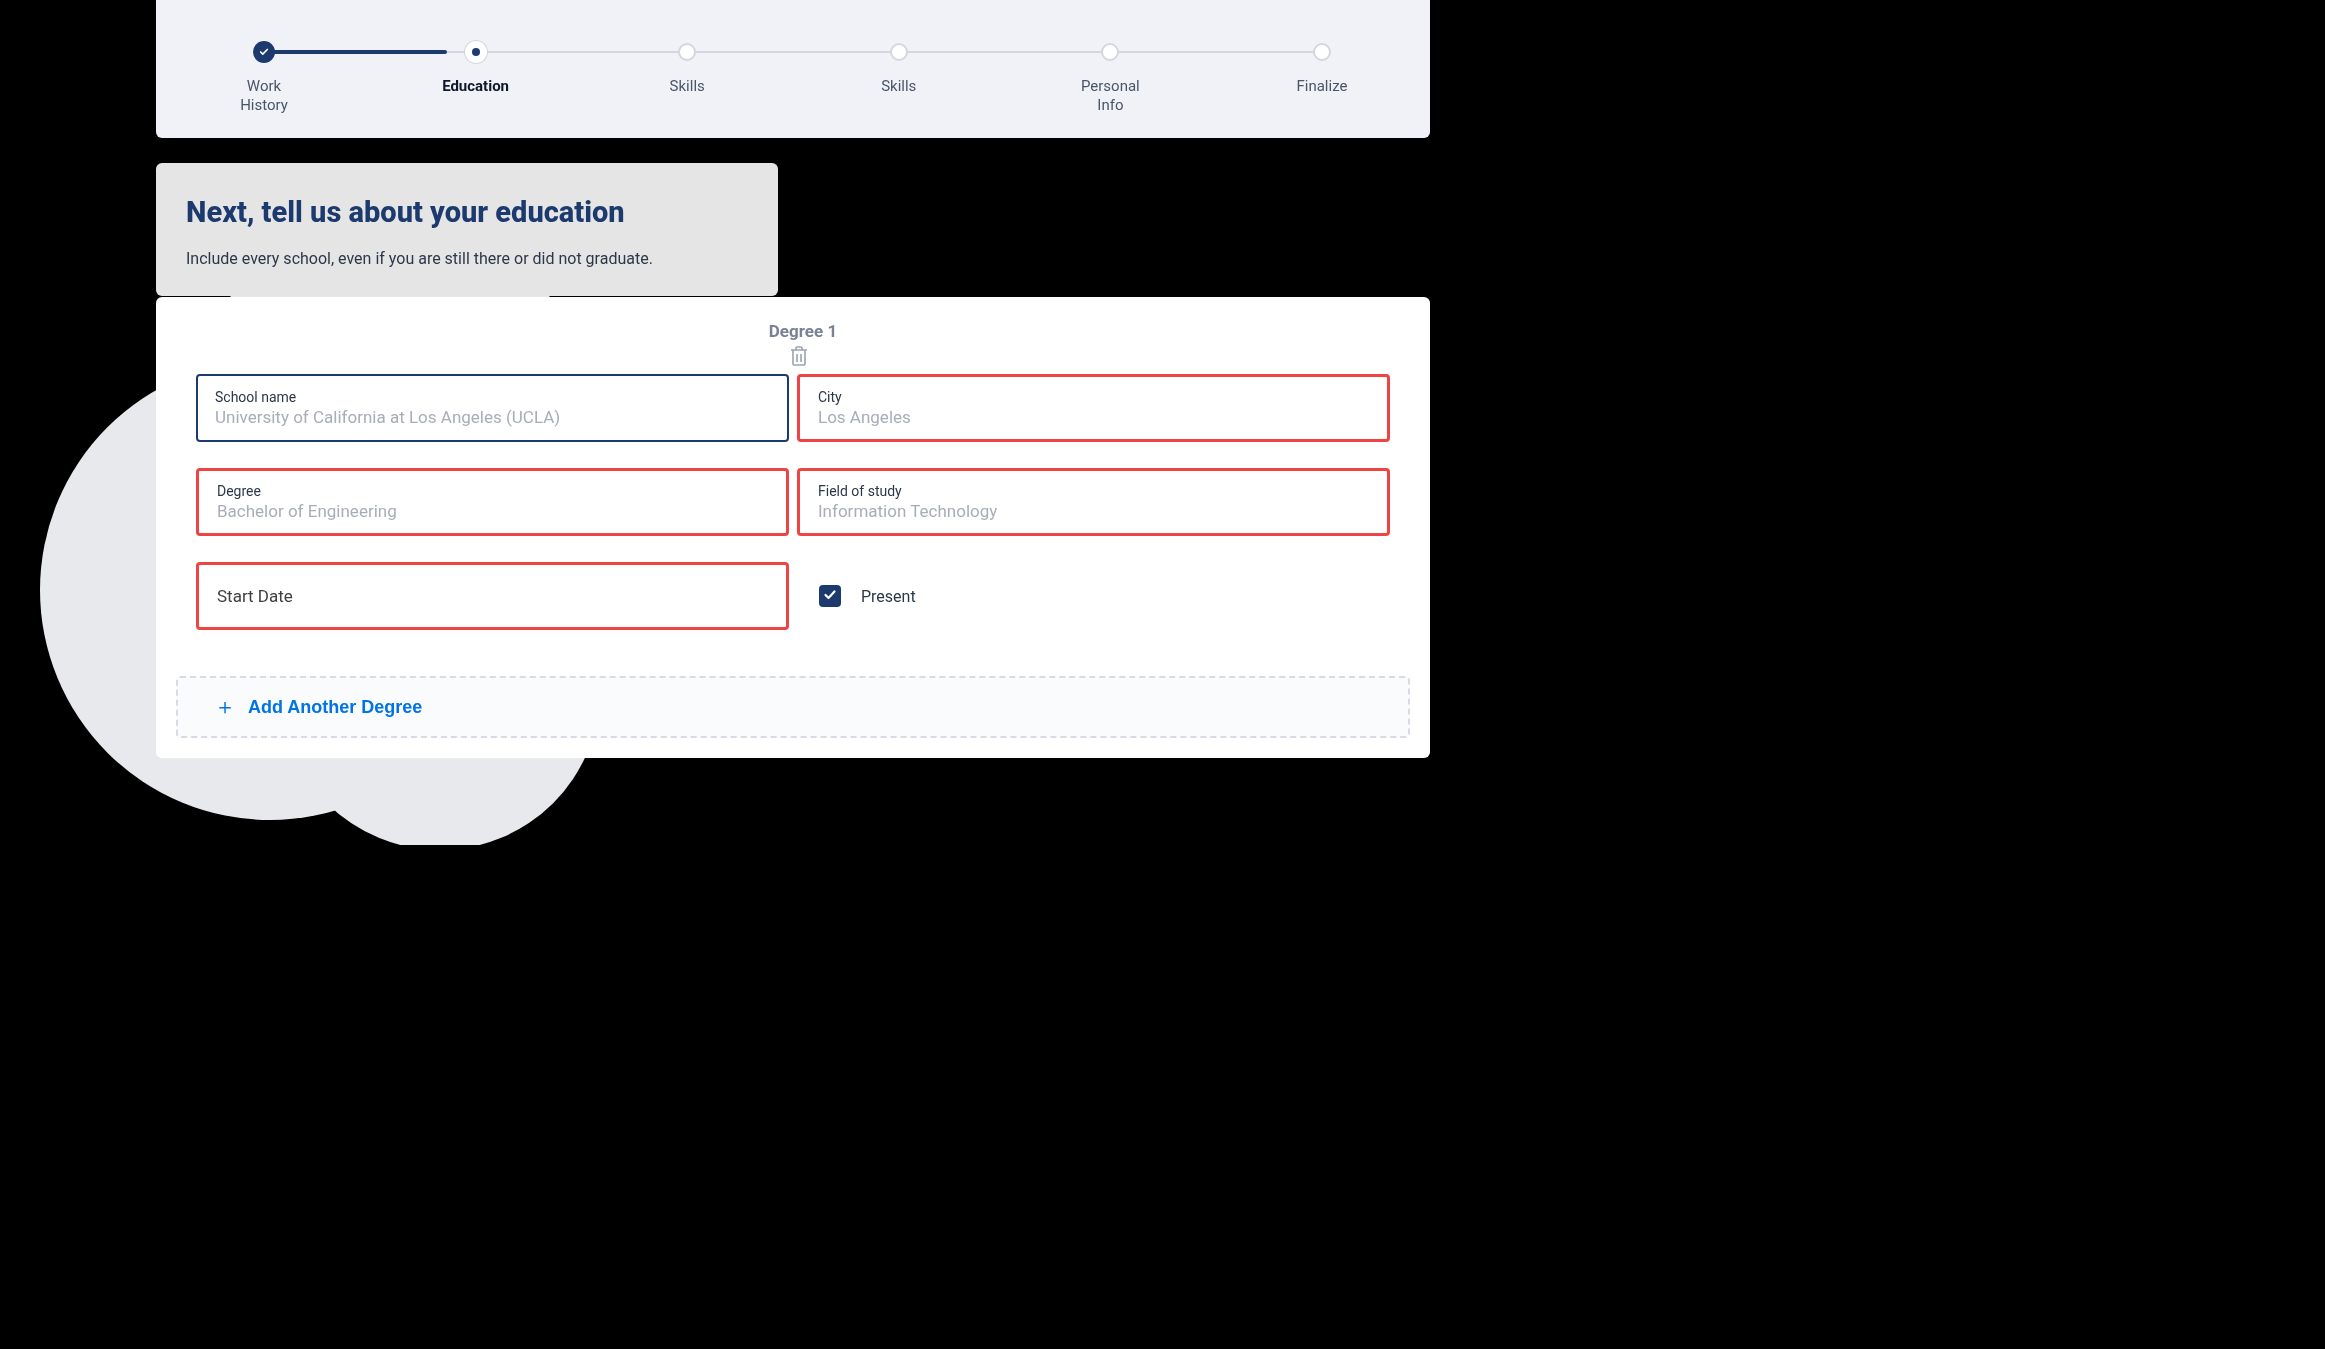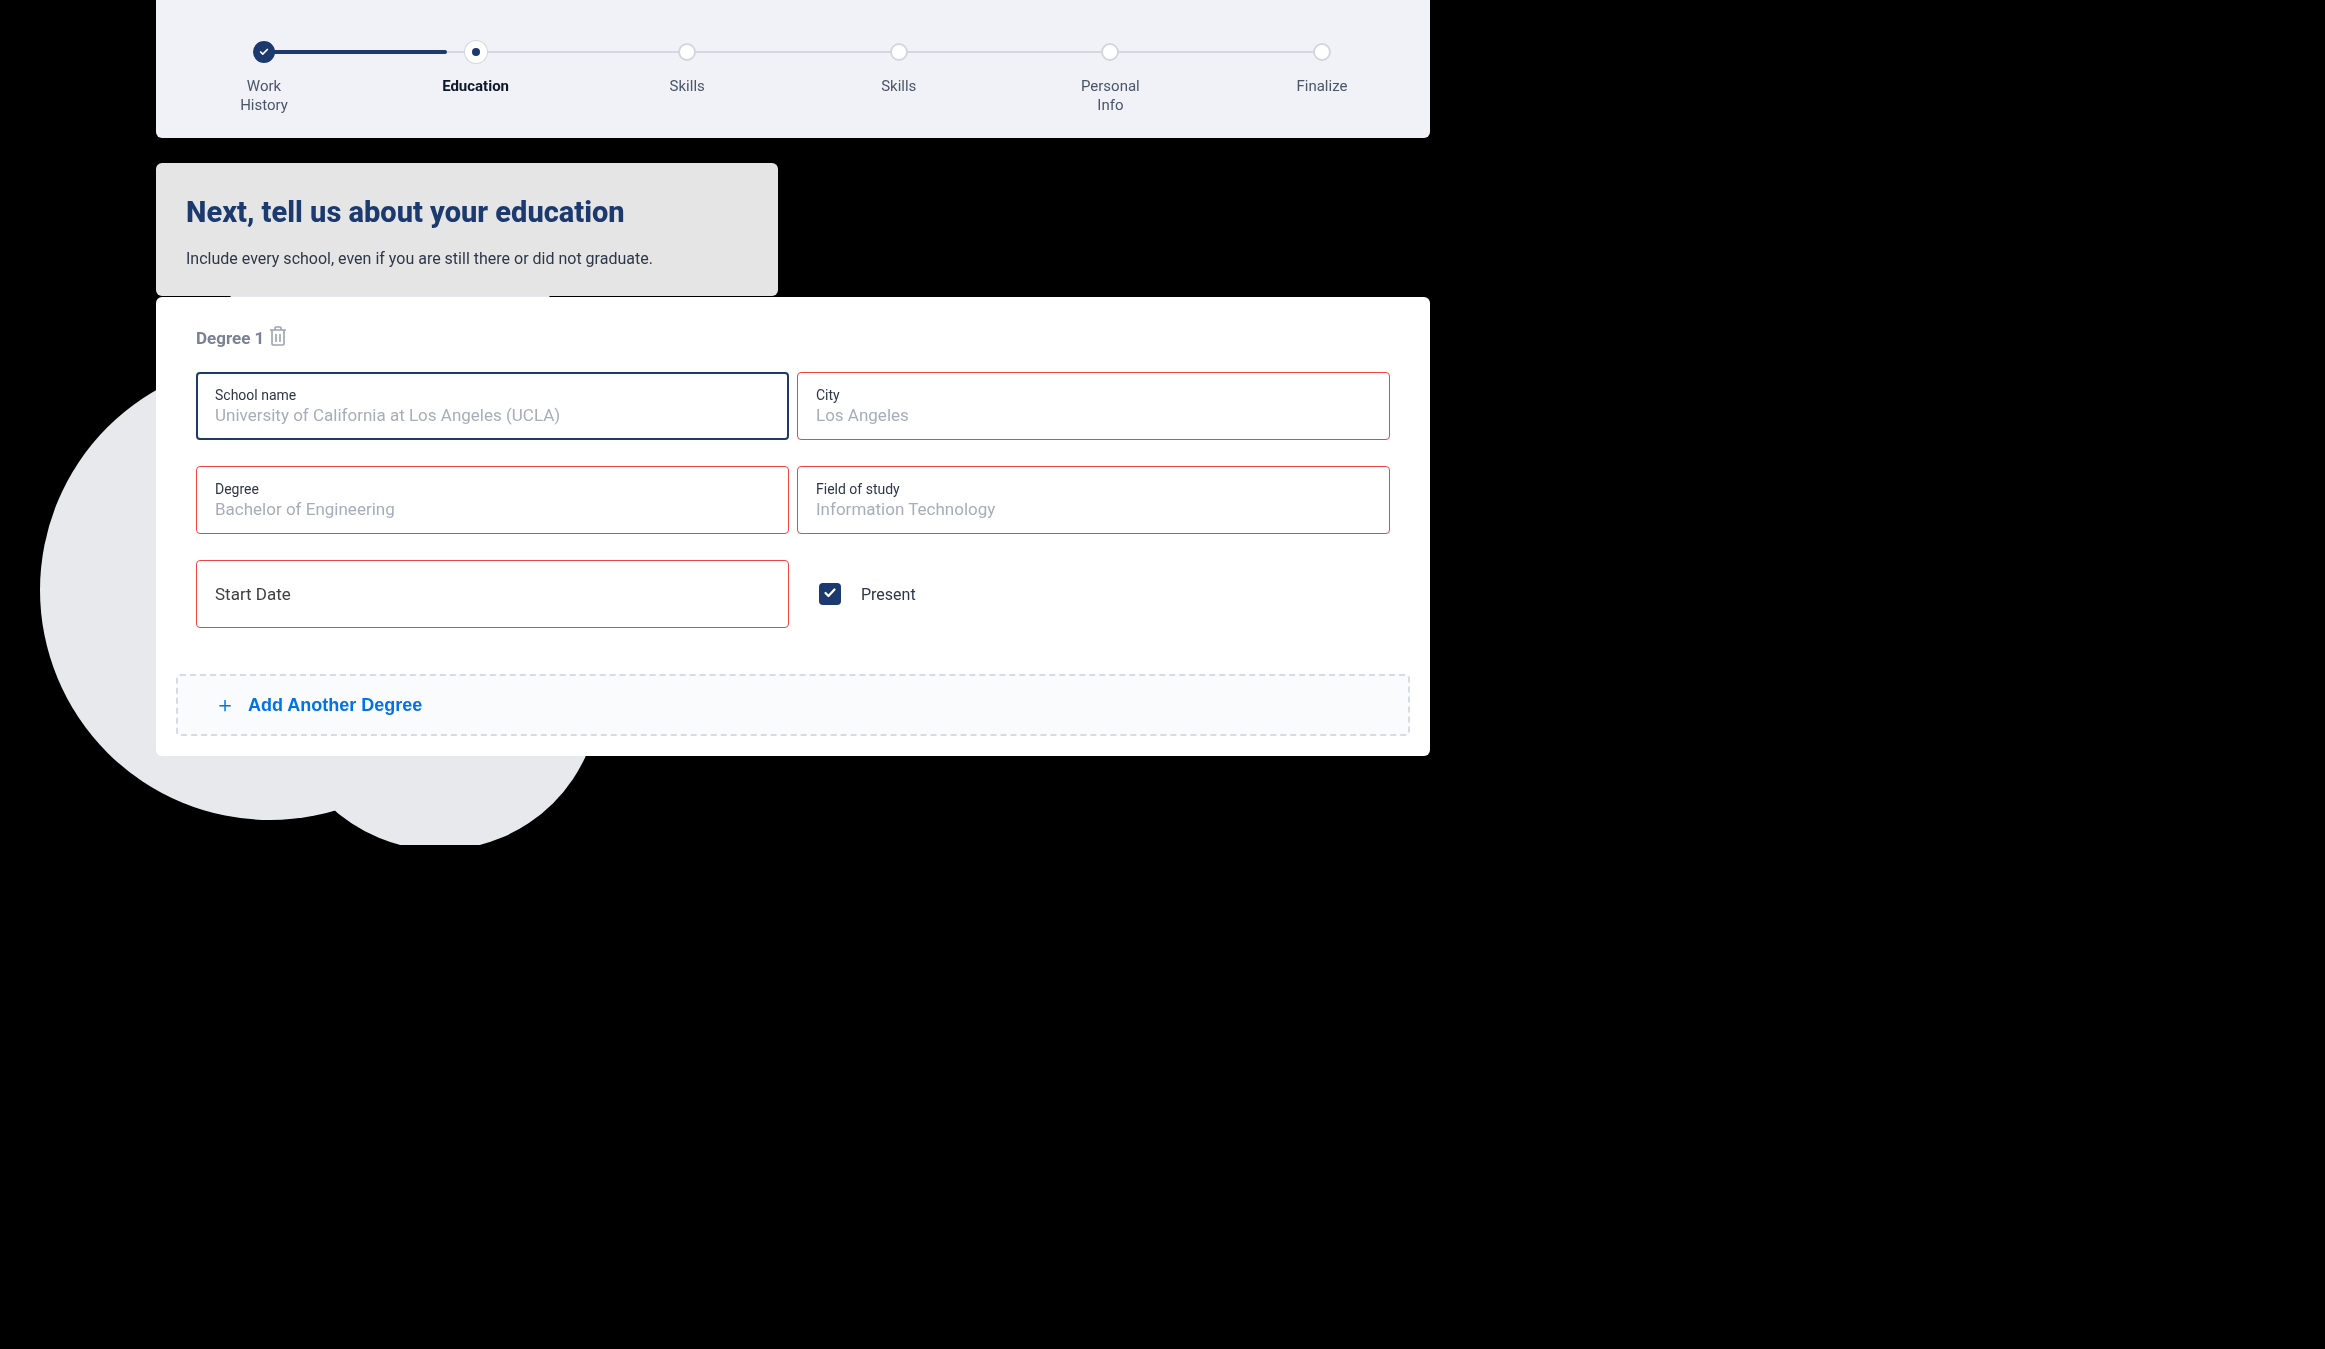--- a/index.html
+++ b/index.html
@@ -172,23 +172,23 @@
       left: 156px;
       top: 297px;
       width: 1274px;
       background: #fff;
       border-radius: 6px;
       padding: 24px 20px 20px 40px;
       z-index: 10;
     }
     .degree-header {
       display: flex;
-      justify-content: flex-start;
-      align-items: center;
-      margin-bottom: 18px;
+      justify-content: space-between;
+      align-items: center;
+      flex-direction: column;
     }
     .degree-title {
       font-size: 17px;
       font-weight: 700;
       color: #7a8194;
     }
     .trash-btn {
       background: none;
       border: none;
       cursor: pointer;
@@ -198,21 +198,21 @@
     }
     .trash-btn svg { width: 20px; height: 22px; }
     
     .form-grid {
       display: grid;
       grid-template-columns: 1fr 1fr;
       gap: 26px 8px;
       margin-right: 20px;
     }
     .field {
-      border: 1px solid #ef4444;
+      border: 3px solid #ef4444;
       border-radius: 4px;
       padding: 9px 18px 9px 18px;
       background: #fff;
       min-height: 68px;
       display: flex;
       flex-direction: column;
       justify-content: center;
     }
     .field.focused {
       border: 2px solid #1c3a6e;

